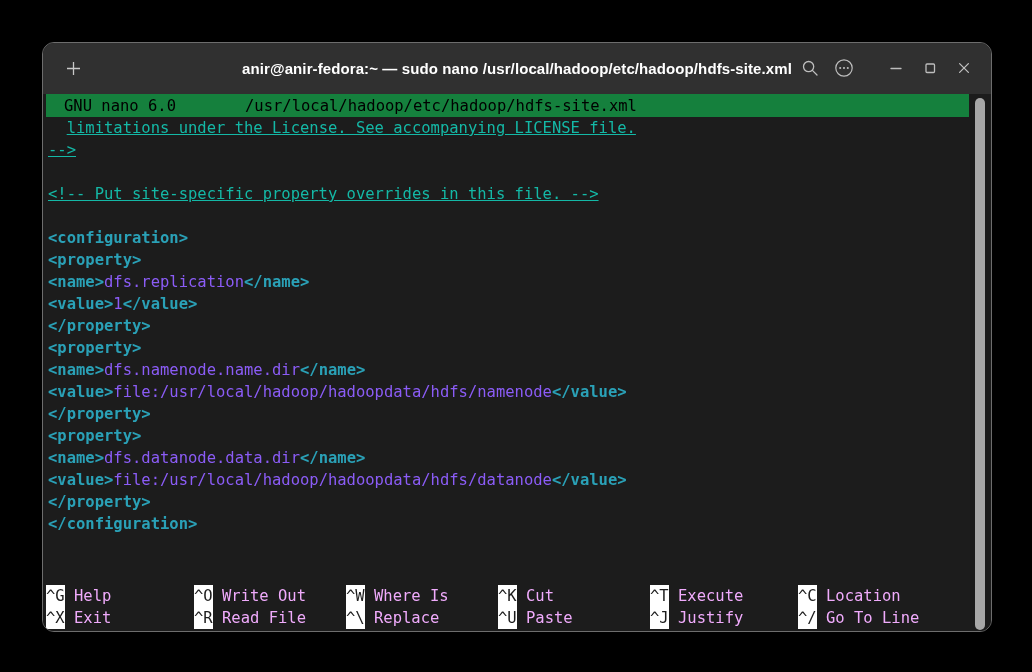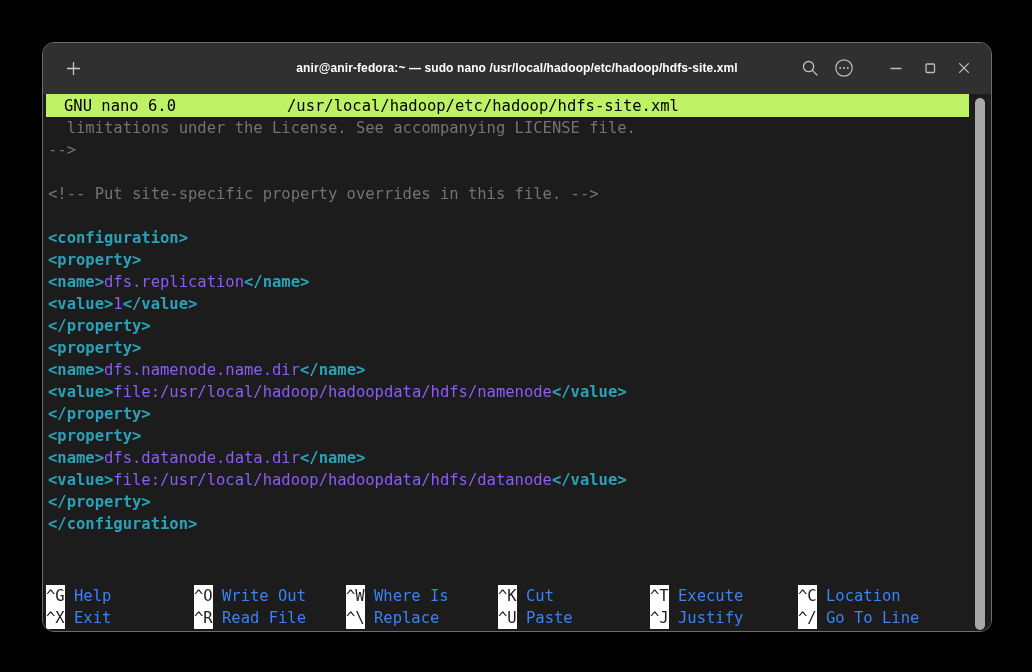--- a/index.html
+++ b/index.html
@@ -55,21 +55,21 @@
     align-items: center;
     justify-content: center;
     color: #c8c8c8;
     border-radius: 6px;
   }
   .tb-title {
     position: absolute;
     left: 0;
     right: 0;
     text-align: center;
-    font-size: 12px;
+    font-size: 15px;
     font-weight: bold;
     color: #ffffff;
     letter-spacing: 0.1px;
     pointer-events: none;
     white-space: nowrap;
   }
   .tb-right {
     margin-left: auto;
     display: flex;
     align-items: center;
@@ -100,44 +100,44 @@
     line-height: 22px;
   }
 
   
   #nano-header {
     position: absolute;
     left: 3px;
     top: 0px;
     right: 22px;
     height: 23px;
-    background: #bef264;
+    background: #15803d;
     color: #000000;
     display: flex;
     align-items: center;
     white-space: pre;
     font-family: "DejaVu Sans Mono", "Liberation Mono", monospace;
     font-size: 15.5px;
   }
   #nano-header .nh-version { padding-left: 18px; }
-  #nano-header .nh-file { padding-left: 69px; margin-left: 42px; }
+  #nano-header .nh-file { padding-left: 69px; }
 
   
   #editor {
     position: absolute;
     left: 3px;
     top: 23px;
     right: 22px;
     bottom: 60px;
     padding-left: 2px;
     white-space: pre;
     color: #e6e6e6;
   }
   .ln { height: 22px; white-space: pre; }
-  .cm { color: #737373; }
+  .cm { color: #14b8a6; text-decoration: underline; }
   .tg { color: #2aa1b7; font-weight: bold; }
   .tx { color: #8b5cf6; }
 
   
   #shortcuts {
     position: absolute;
     left: 3px;
     right: 22px;
     bottom: 0px;
     height: 46px;
@@ -156,21 +156,21 @@
     display: flex;
     align-items: center;
     white-space: pre;
   }
   .sc-key {
     background: #ffffff;
     color: #1c1c1c;
     white-space: pre;
   }
   .sc-label {
-    color: #3b82f6;
+    color: #f0abfc;
     white-space: pre;
   }
 
   
   #scrollbar-track {
     position: absolute;
     right: 4px;
     top: 2px;
     bottom: 2px;
     width: 14px;

